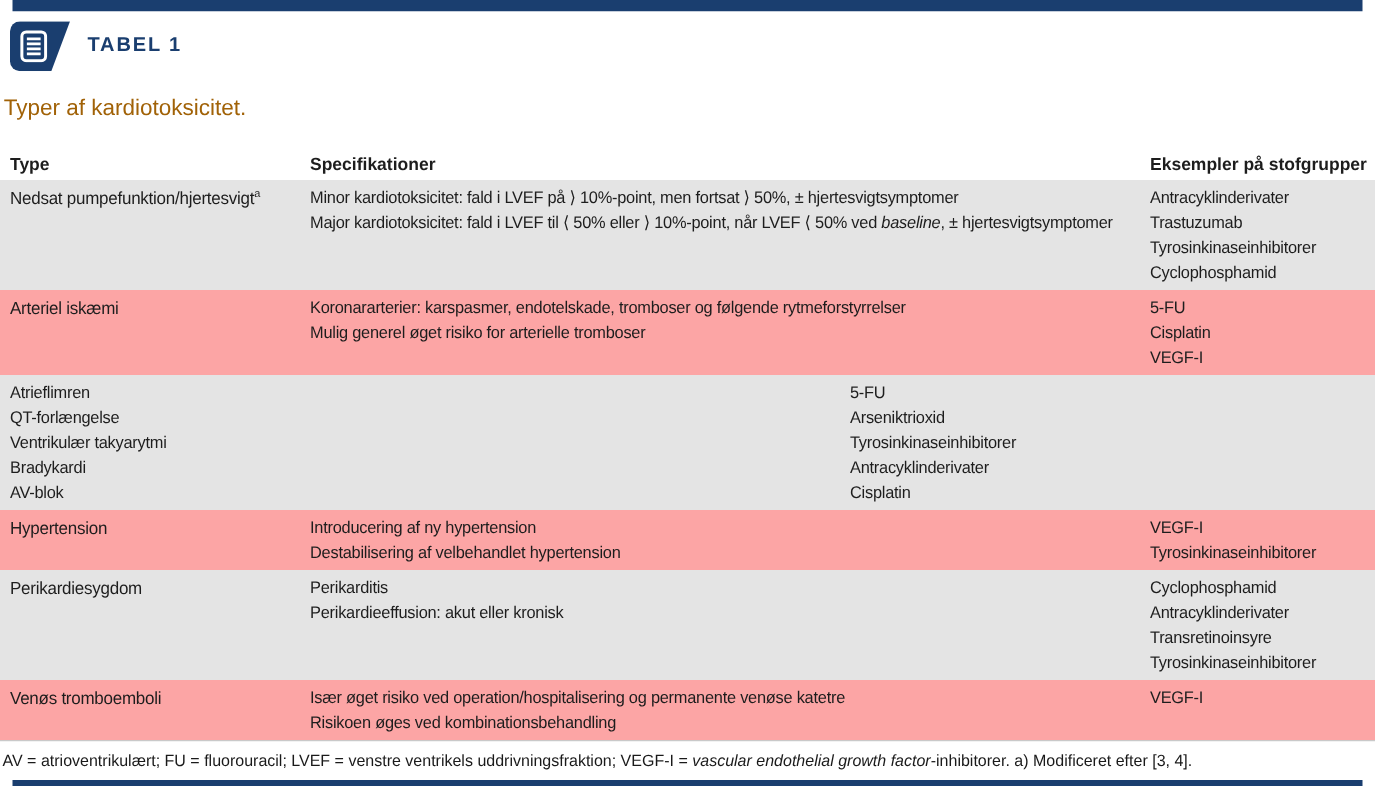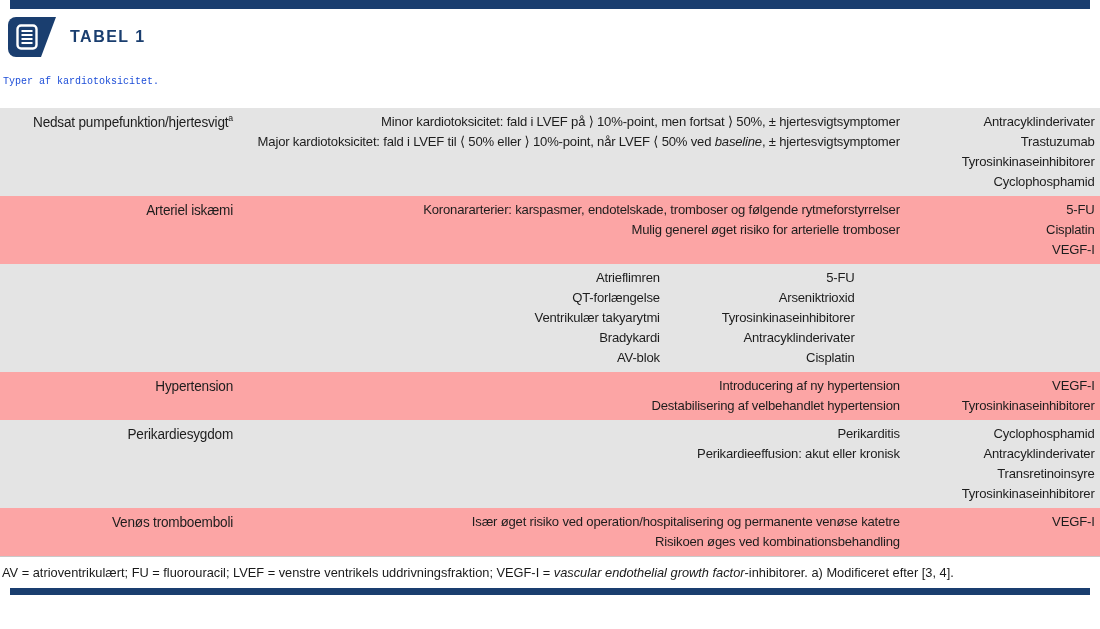--- a/index.html
+++ b/index.html
@@ -7,23 +7,23 @@
        font-family:"Liberation Sans",sans-serif;color:#1d1d1d;
        -webkit-font-smoothing:antialiased;}
   .accent-bar{height:9px;margin:0 10px;background:#1a3e6f;}
   .title-row{display:flex;align-items:center;margin:8px 0 0 8px;height:40px;}
   .badge{width:48px;height:40px;background:#1a3e6f;border-radius:8px 0 0 8px;
          clip-path:polygon(0 0,100% 0,calc(100% - 15px) 100%,0 100%);
          display:flex;align-items:center;padding-left:0;justify-content:flex-start;}
   .badge svg{margin-left:8px;}
   .badge-title{margin-left:14px;color:#1a3e6f;font-weight:bold;font-size:16px;
                letter-spacing:1.5px;}
-  .caption{margin:19px 0 0 3px;font-size:10px;color:#1d4ed8;font-family:Liberation Mono, monospace;}
+  .caption{margin:19px 0 0 3px;font-size:18px;color:#a16207;}
   .tbl{margin-top:21px;border-bottom:1px solid #c9c9c9;}
-  .trow{display:flex;align-items:flex-start;padding:4px 0;text-align:right;}
+  .trow{display:flex;align-items:flex-start;padding:4px 0;}
   .trow.shaded{background:#e4e4e4;}
   .trow.plain{background:#fca5a5;}
   .thead{display:flex;padding:5px 0;background:#ffffff;font-weight:bold;font-size:14px;}
   .c1{width:240px;padding-left:8px;box-sizing:border-box;flex:none;}
   .c2{width:680px;padding-left:8px;box-sizing:border-box;flex:none;}
   .c3{width:180px;flex:none;}
   .line{font-size:13.5px;line-height:20px;white-space:nowrap;
         transform:scaleX(.97);transform-origin:left center;letter-spacing:-0.2px;}
   .c1 .line{font-size:14px;}
   sup{font-size:9px;line-height:0;}
@@ -47,20 +47,25 @@
         <line x1="5.5" y1="15" x2="16.5" y2="15" stroke="#ffffff" stroke-width="2.2"></line>
         <line x1="5.5" y1="19" x2="16.5" y2="19" stroke="#ffffff" stroke-width="2.2"></line>
       </svg>
     </div>
     <div class="badge-title">TABEL 1</div>
   </div>
 
   <div class="caption">Typer af kardiotoksicitet.</div>
 
   <div class="tbl">
+    <div class="thead">
+      <div class="c1">Type</div>
+      <div class="c2">Specifikationer</div>
+      <div class="c3">Eksempler på stofgrupper</div>
+    </div>
     <div id="tbody">
         <div class="trow shaded">
           <div class="c1">
             <div class="line">Nedsat pumpefunktion/hjertesvigt<sup>a</sup></div>
           </div>
           <div class="c2">
             <div class="line"><span>Minor kardiotoksicitet: fald i LVEF på ⟩ 10%-point, men fortsat ⟩ 50%, ± hjertesvigtsymptomer</span></div>
             <div class="line"><span>Major kardiotoksicitet: fald i LVEF til ⟨ 50% eller ⟩ 10%-point, når LVEF ⟨ 50% ved </span><span class="em">baseline</span><span>, ± hjertesvigtsymptomer</span></div>
           </div>
           <div class="c3">

